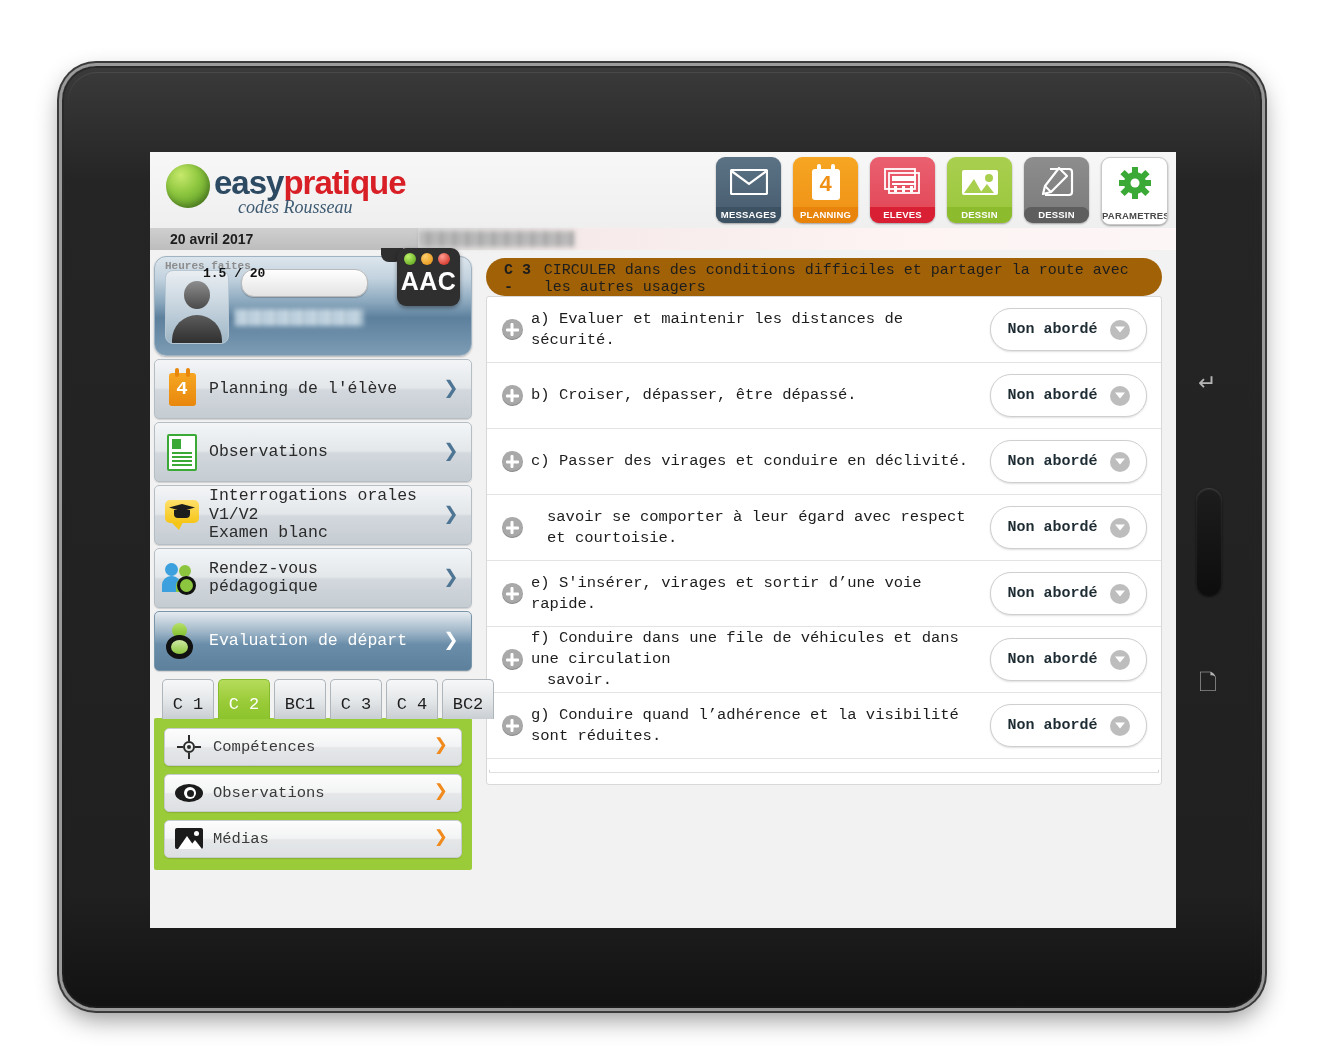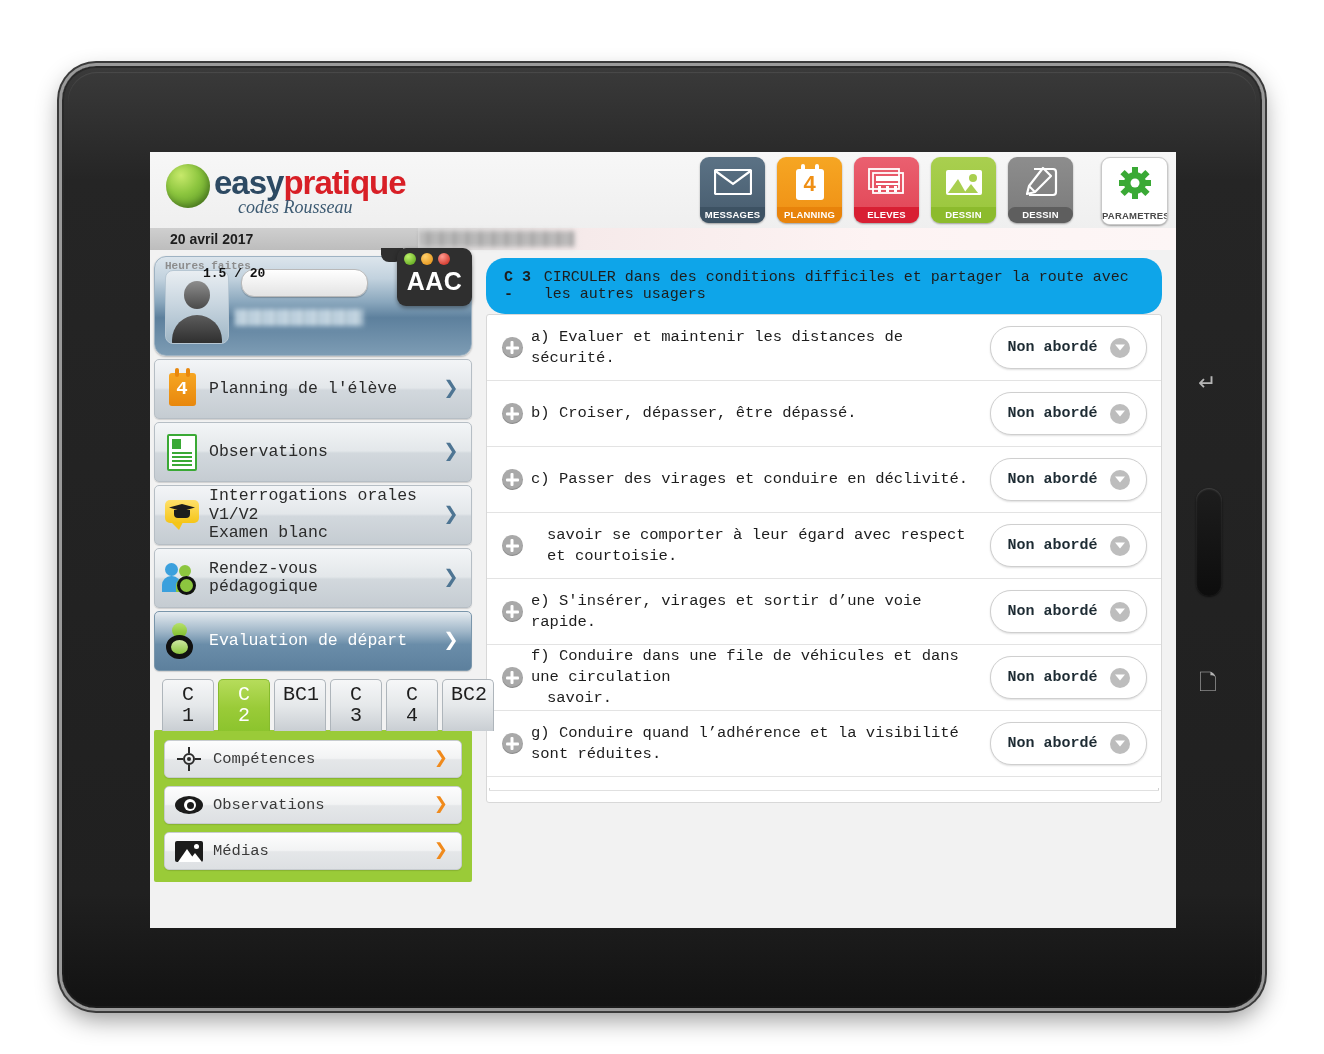--- a/index.html
+++ b/index.html
@@ -144,21 +144,21 @@
   .nb-messages{ background:linear-gradient(180deg,#5b7285,#465b6d); }
   .nb-messages .nb-label{ background:#3d5263; }
   .nb-planning{ background:linear-gradient(180deg,#f6a623,#ef8f14); }
   .nb-planning .nb-label{ background:#e8830b; }
   .nb-eleves{ background:linear-gradient(180deg,#ea6070,#e14454); }
   .nb-eleves .nb-label{ background:#d81f33; }
   .nb-medias{ background:linear-gradient(180deg,#a9cf4f,#99c63b); }
   .nb-medias .nb-label{ background:#8cbb2d; }
   .nb-dessin{ background:linear-gradient(180deg,#8d8d8d,#7a7a7a); }
   .nb-dessin .nb-label{ background:#5e5e5e;border-radius:7px; }
-  .nb-parametres{ background:#ffffff; border:1px solid #c9c9c9;margin-left:16px; }
+  .nb-parametres{ background:#ffffff; border:1px solid #c9c9c9; }
   .nb-parametres .nb-label{ background:#ffffff; color:#4a4a4a; }
 
   
   #date-bar{
     position:relative;
     height:22px;
     background:linear-gradient(180deg,#cfcfcf,#bdbdbd);
     display:flex; align-items:center;
   }
   #date-bar-pink{
@@ -249,21 +249,21 @@
   #student-name-blur{
     position:absolute; left:80px; top:52px;
     width:128px; height:17px;
     background:repeating-linear-gradient(90deg,#cfe0ea 0 4px,#b1c6d6 4px 7px,#dbe8f0 7px 11px,#9fb6c6 11px 14px);
     filter:blur(2.6px);
     opacity:.95;
   }
   #aac-badge{
     position:absolute;
     left:397px; top:248px;
-    width:75px; height:58px;
+    width:63px; height:58px;
     background:#2f2f2f;
     border-radius:9px;
     z-index:30;
     box-shadow:0 2px 4px rgba(0,0,0,.4);
   }
   #aac-tab{
     position:absolute;
     left:381px; top:248px;
     width:22px; height:14px;
     background:#2f2f2f;
@@ -379,22 +379,22 @@
   
   #tabs{
     position:relative;
     margin:8px 0 0 4px;
     display:flex; gap:4px;
     padding-left:8px;
     z-index:6;
   }
   .tab{
     min-width:34px;
-    padding:4px 8px 5px 8px;
-    font-size:20px; font-weight:normal;
+    padding:16px 8px 5px 8px;
+    font-size:17px; font-weight:normal;
     color:#1d1d1d;
     background:linear-gradient(180deg,#f6f7f8 0%,#e5e8ea 50%,#c9ced3 100%);
     border:1px solid #aeb5bb;
     border-bottom:none;
     border-radius:5px 5px 0 0;
     text-align:center;
     cursor:pointer;
     line-height:1.05;
   }
   .tab.active{
@@ -447,24 +447,24 @@
   .ic-eye .i{ position:absolute;left:9px;top:3px;width:12px;height:12px;border-radius:50%;background:#fff; }
   .ic-eye .p{ position:absolute;left:12px;top:6px;width:7px;height:7px;border-radius:50%;background:#1b1b1b; }
   .ic-img{ width:28px;height:21px;position:relative;background:#1b1b1b;border-radius:2px;overflow:hidden; }
   .ic-img .m{ position:absolute;left:3px;bottom:0;width:0;height:0;border-left:9px solid transparent;border-right:9px solid transparent;border-bottom:13px solid #fff; }
   .ic-img .m2{ position:absolute;left:13px;bottom:0;width:0;height:0;border-left:7px solid transparent;border-right:7px solid transparent;border-bottom:9px solid #fff; }
   .ic-img .s{ position:absolute;right:4px;top:3px;width:5px;height:5px;border-radius:50%;background:#fff; }
 
   
   #banner{
     margin:8px 0 0 0;
-    height:56px;
+    height:38px;
     border-radius:19px;
-    background:#0ea5e9;
-    display:flex; align-items:center;
+    background:#a16207;
+    display:flex; align-items:flex-end;
     padding:0 18px;
     box-sizing:border-box;
   }
   #banner-code{ font-size:15px; font-weight:bold; color:#1d1d1d; }
   #banner-text{ font-size:15px; color:#1d1d1d; margin-left:4px; }
 
   #list-wrap{
     background:#ffffff;
     border:1px solid #d8d8d8;
     border-radius:3px;

